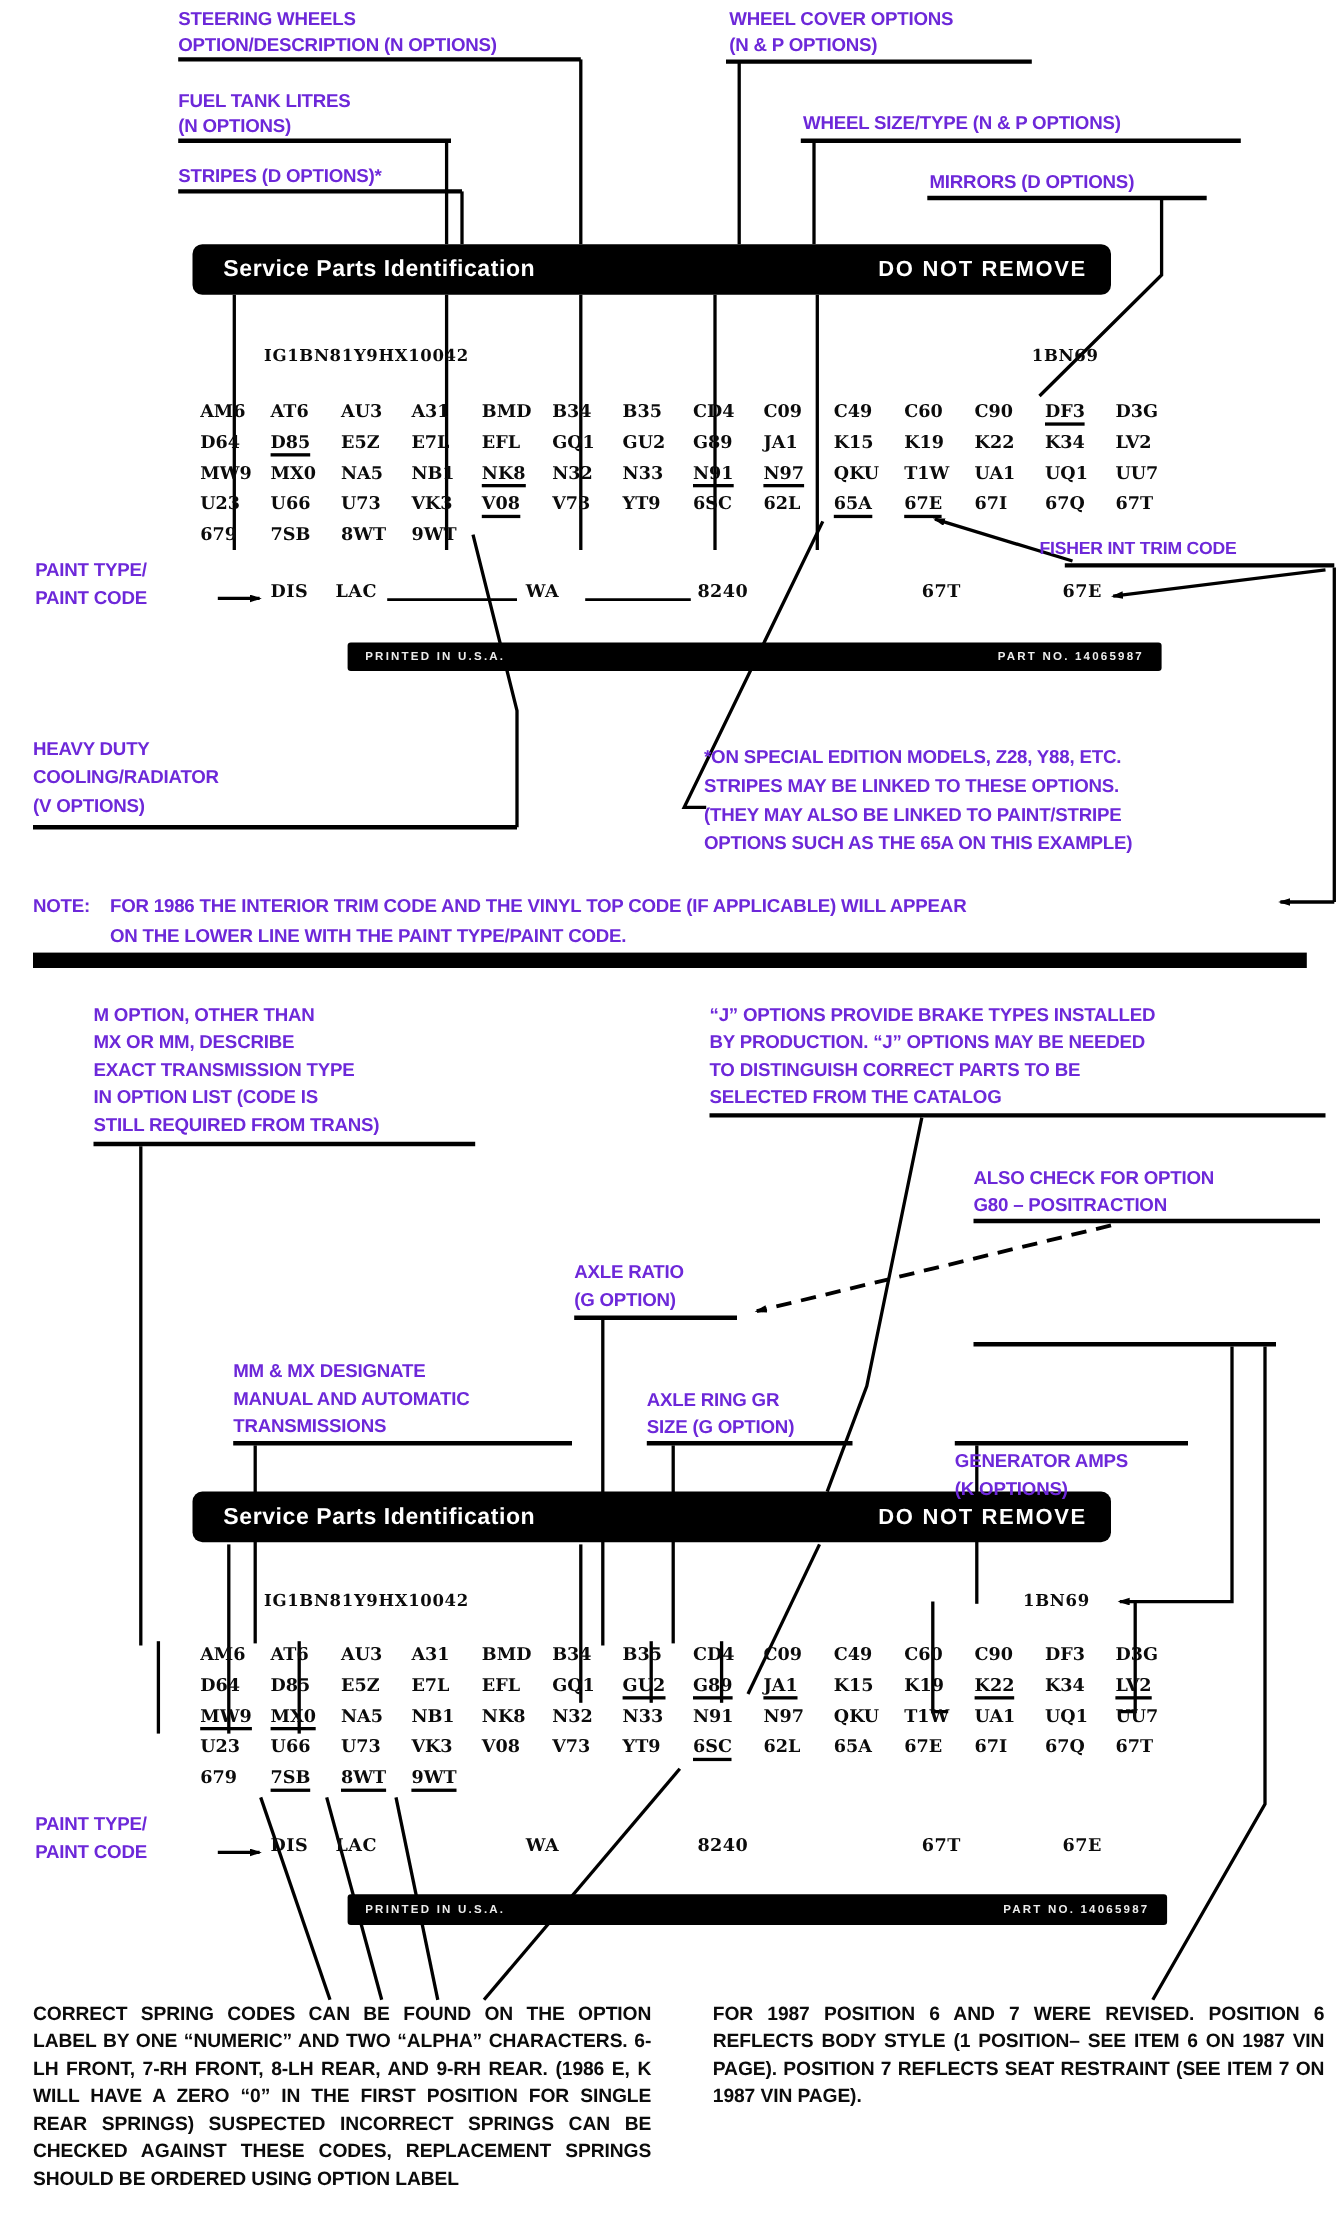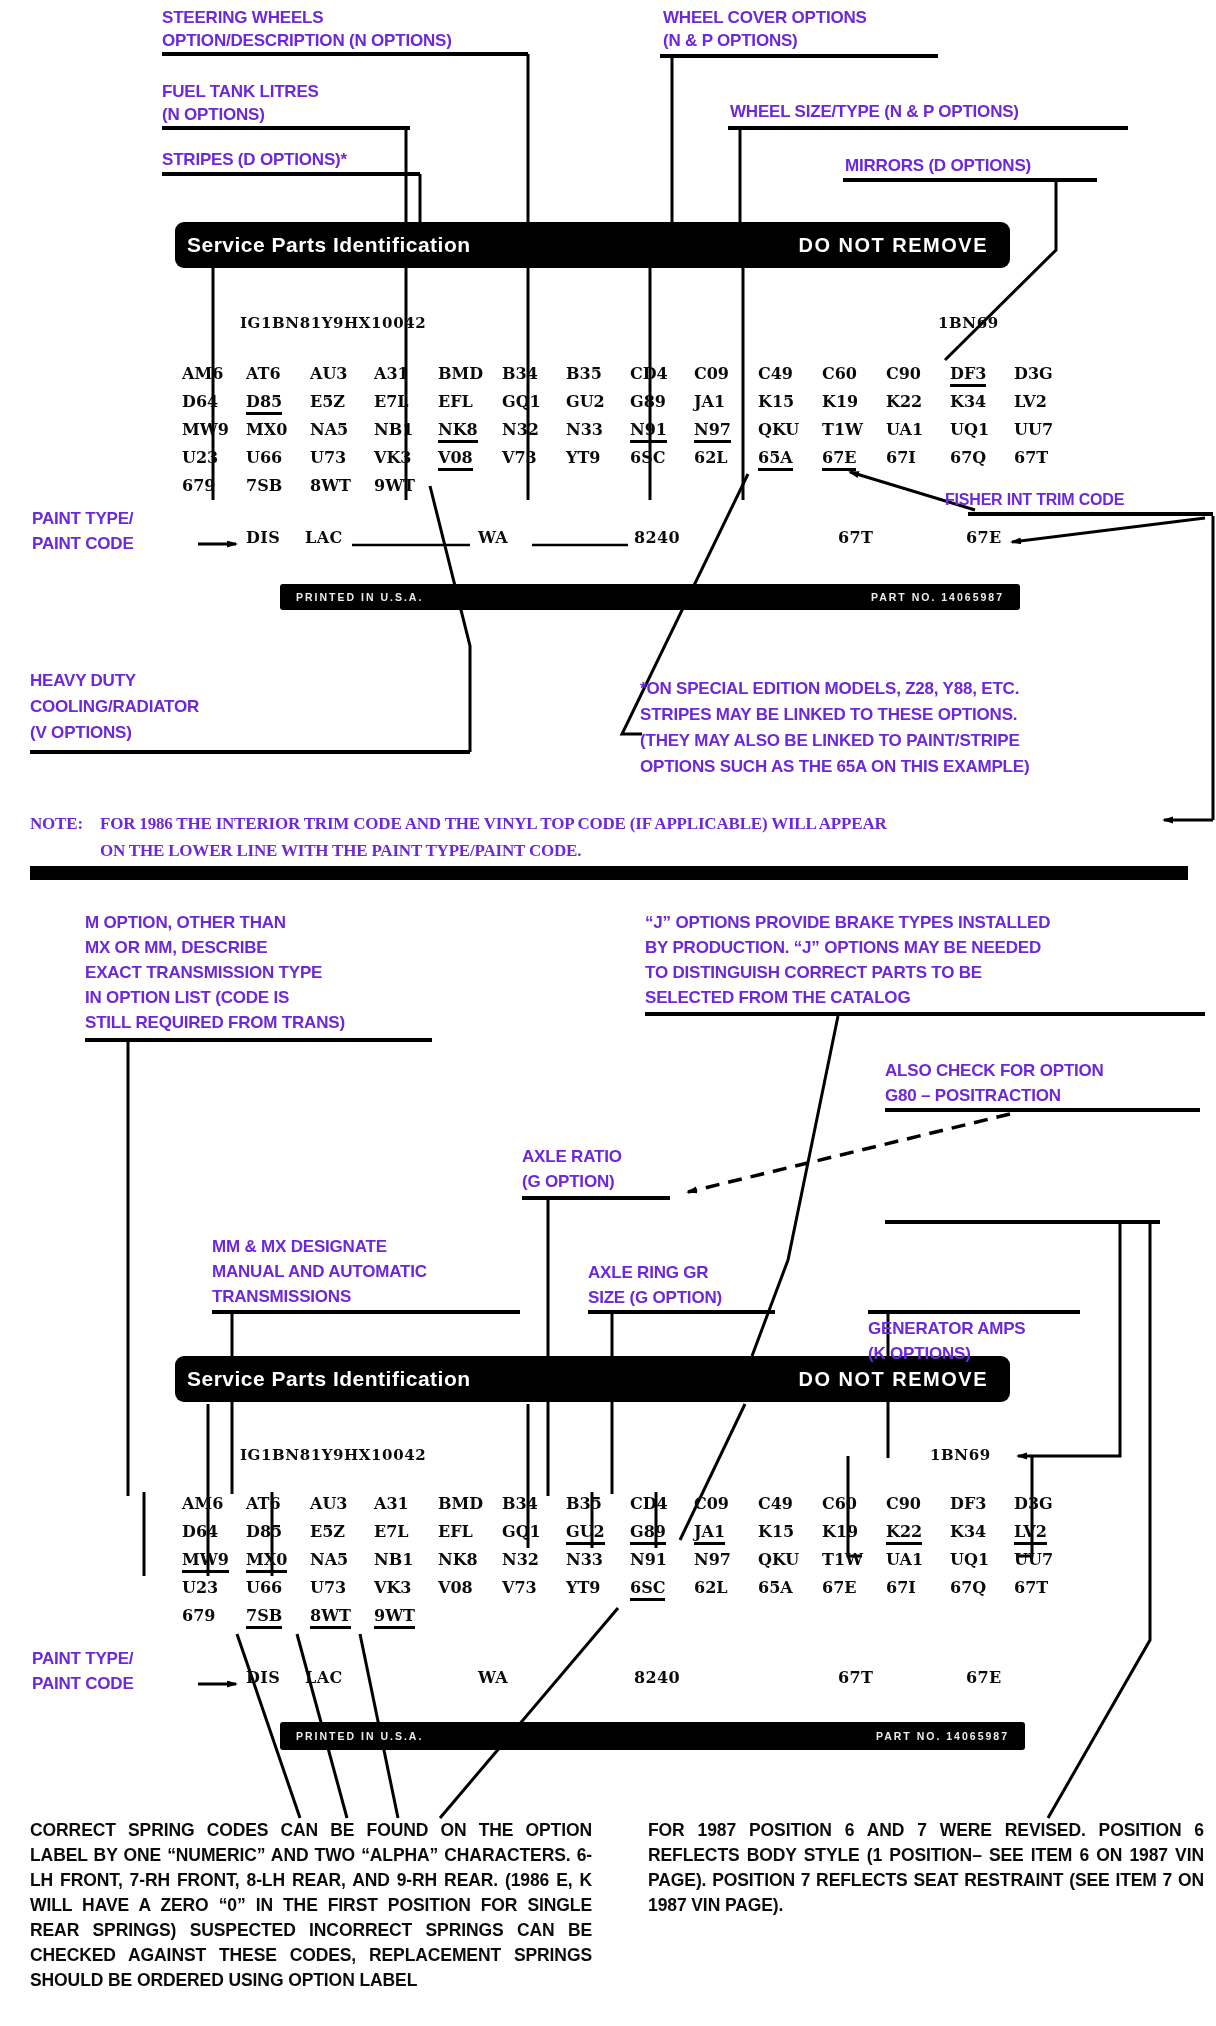--- a/index.html
+++ b/index.html
@@ -1,28 +1,28 @@
 <!DOCTYPE html>
 <html><head>
 <meta charset="utf-8">
 <style>
   html,body{margin:0;padding:0;background:#fff;}
   #page{position:relative;width:1216px;height:2026px;background:#fff;overflow:hidden;
         font-family:"Liberation Sans",sans-serif;color:#0b0b0b;}
   svg.lines{position:absolute;left:0;top:0;z-index:1;}
   .co{position:absolute;z-index:3;font:700 17px/23px "Liberation Sans",sans-serif;
       letter-spacing:-0.2px;white-space:pre-line;color:#6d28d9;}
-  .lh25{line-height:25px;} .lh26{line-height:26px;} .lh27{line-height:27px;font-family:Liberation Serif, serif;}
+  .lh25{line-height:25px;} .lh26{line-height:26px;} .lh27{line-height:27px;}
   .bar{position:absolute;z-index:2;background:#000;color:#fff;border-radius:9px;
        display:flex;align-items:center;justify-content:space-between;}
-  .bar .hl{font:700 21px "Liberation Sans",sans-serif;padding-left:12px;letter-spacing:0.5px;}
+  .bar .hl{font:700 21px "Liberation Sans",sans-serif;padding-left:28px;letter-spacing:0.5px;}
   .bar .hr{font:800 20px "Liberation Sans",sans-serif;padding-right:22px;letter-spacing:1.5px;}
   .fbar{position:absolute;z-index:2;background:#000;color:#ededed;border-radius:3px;
         display:flex;align-items:center;justify-content:space-between;
-        font:700 10.5px "Liberation Sans",sans-serif;letter-spacing:2px;padding:0 16px;box-sizing:border-box;}
+        font:700 10.5px "Liberation Sans",sans-serif;letter-spacing:2px;padding:0 16px;box-sizing:border-box;margin-left:36px;}
   .vin{position:absolute;z-index:3;font:700 15px "DejaVu Serif",serif;letter-spacing:0.6px;}
   .grid{position:absolute;z-index:3;left:150px;}
   .grow{display:grid;grid-template-columns:repeat(14,64px);height:28px;margin-left:32px;}
   .code{font:700 16px "DejaVu Serif",serif;display:inline-block;}
   .code.u{border-bottom:3.5px solid #000;padding-bottom:1px;}
   .pv{position:absolute;z-index:3;font:700 16px "DejaVu Serif",serif;letter-spacing:0.4px;}
   .para{position:absolute;z-index:3;font:700 17.5px/25px "Liberation Sans",sans-serif;
         text-align:justify;letter-spacing:-0.1px;white-space:normal;}
   .divider{position:absolute;z-index:2;background:#000;}
 </style>

